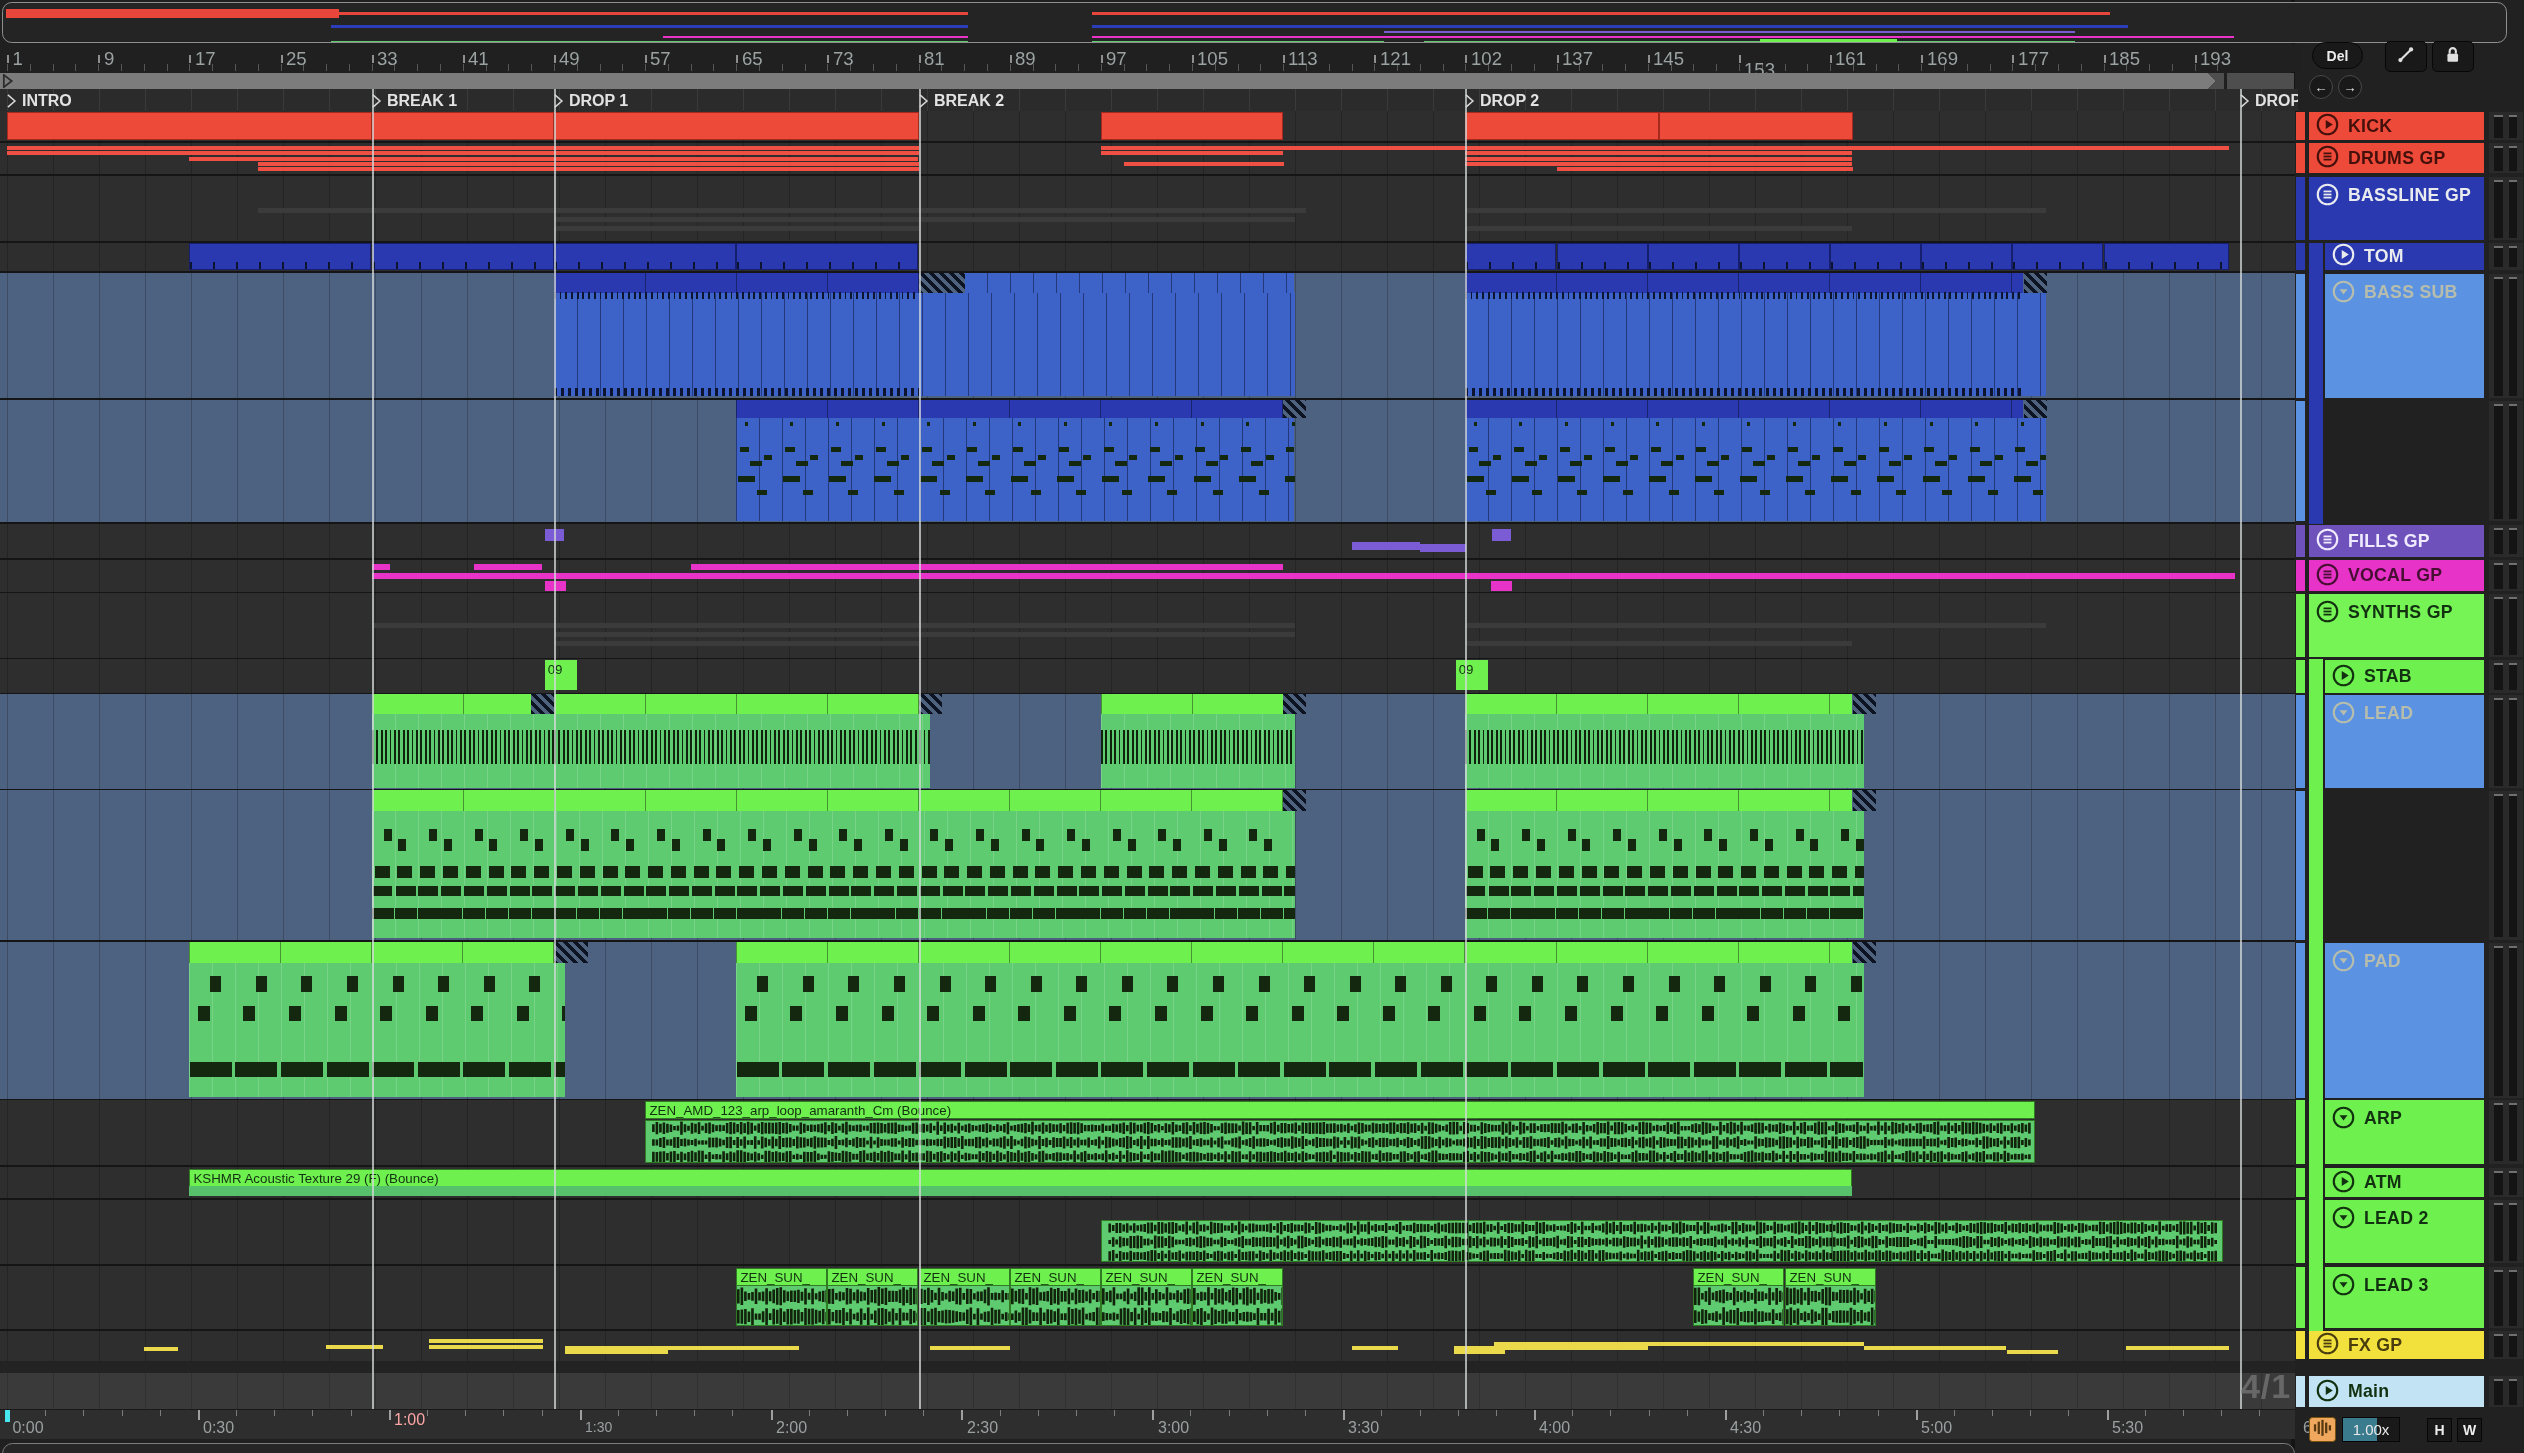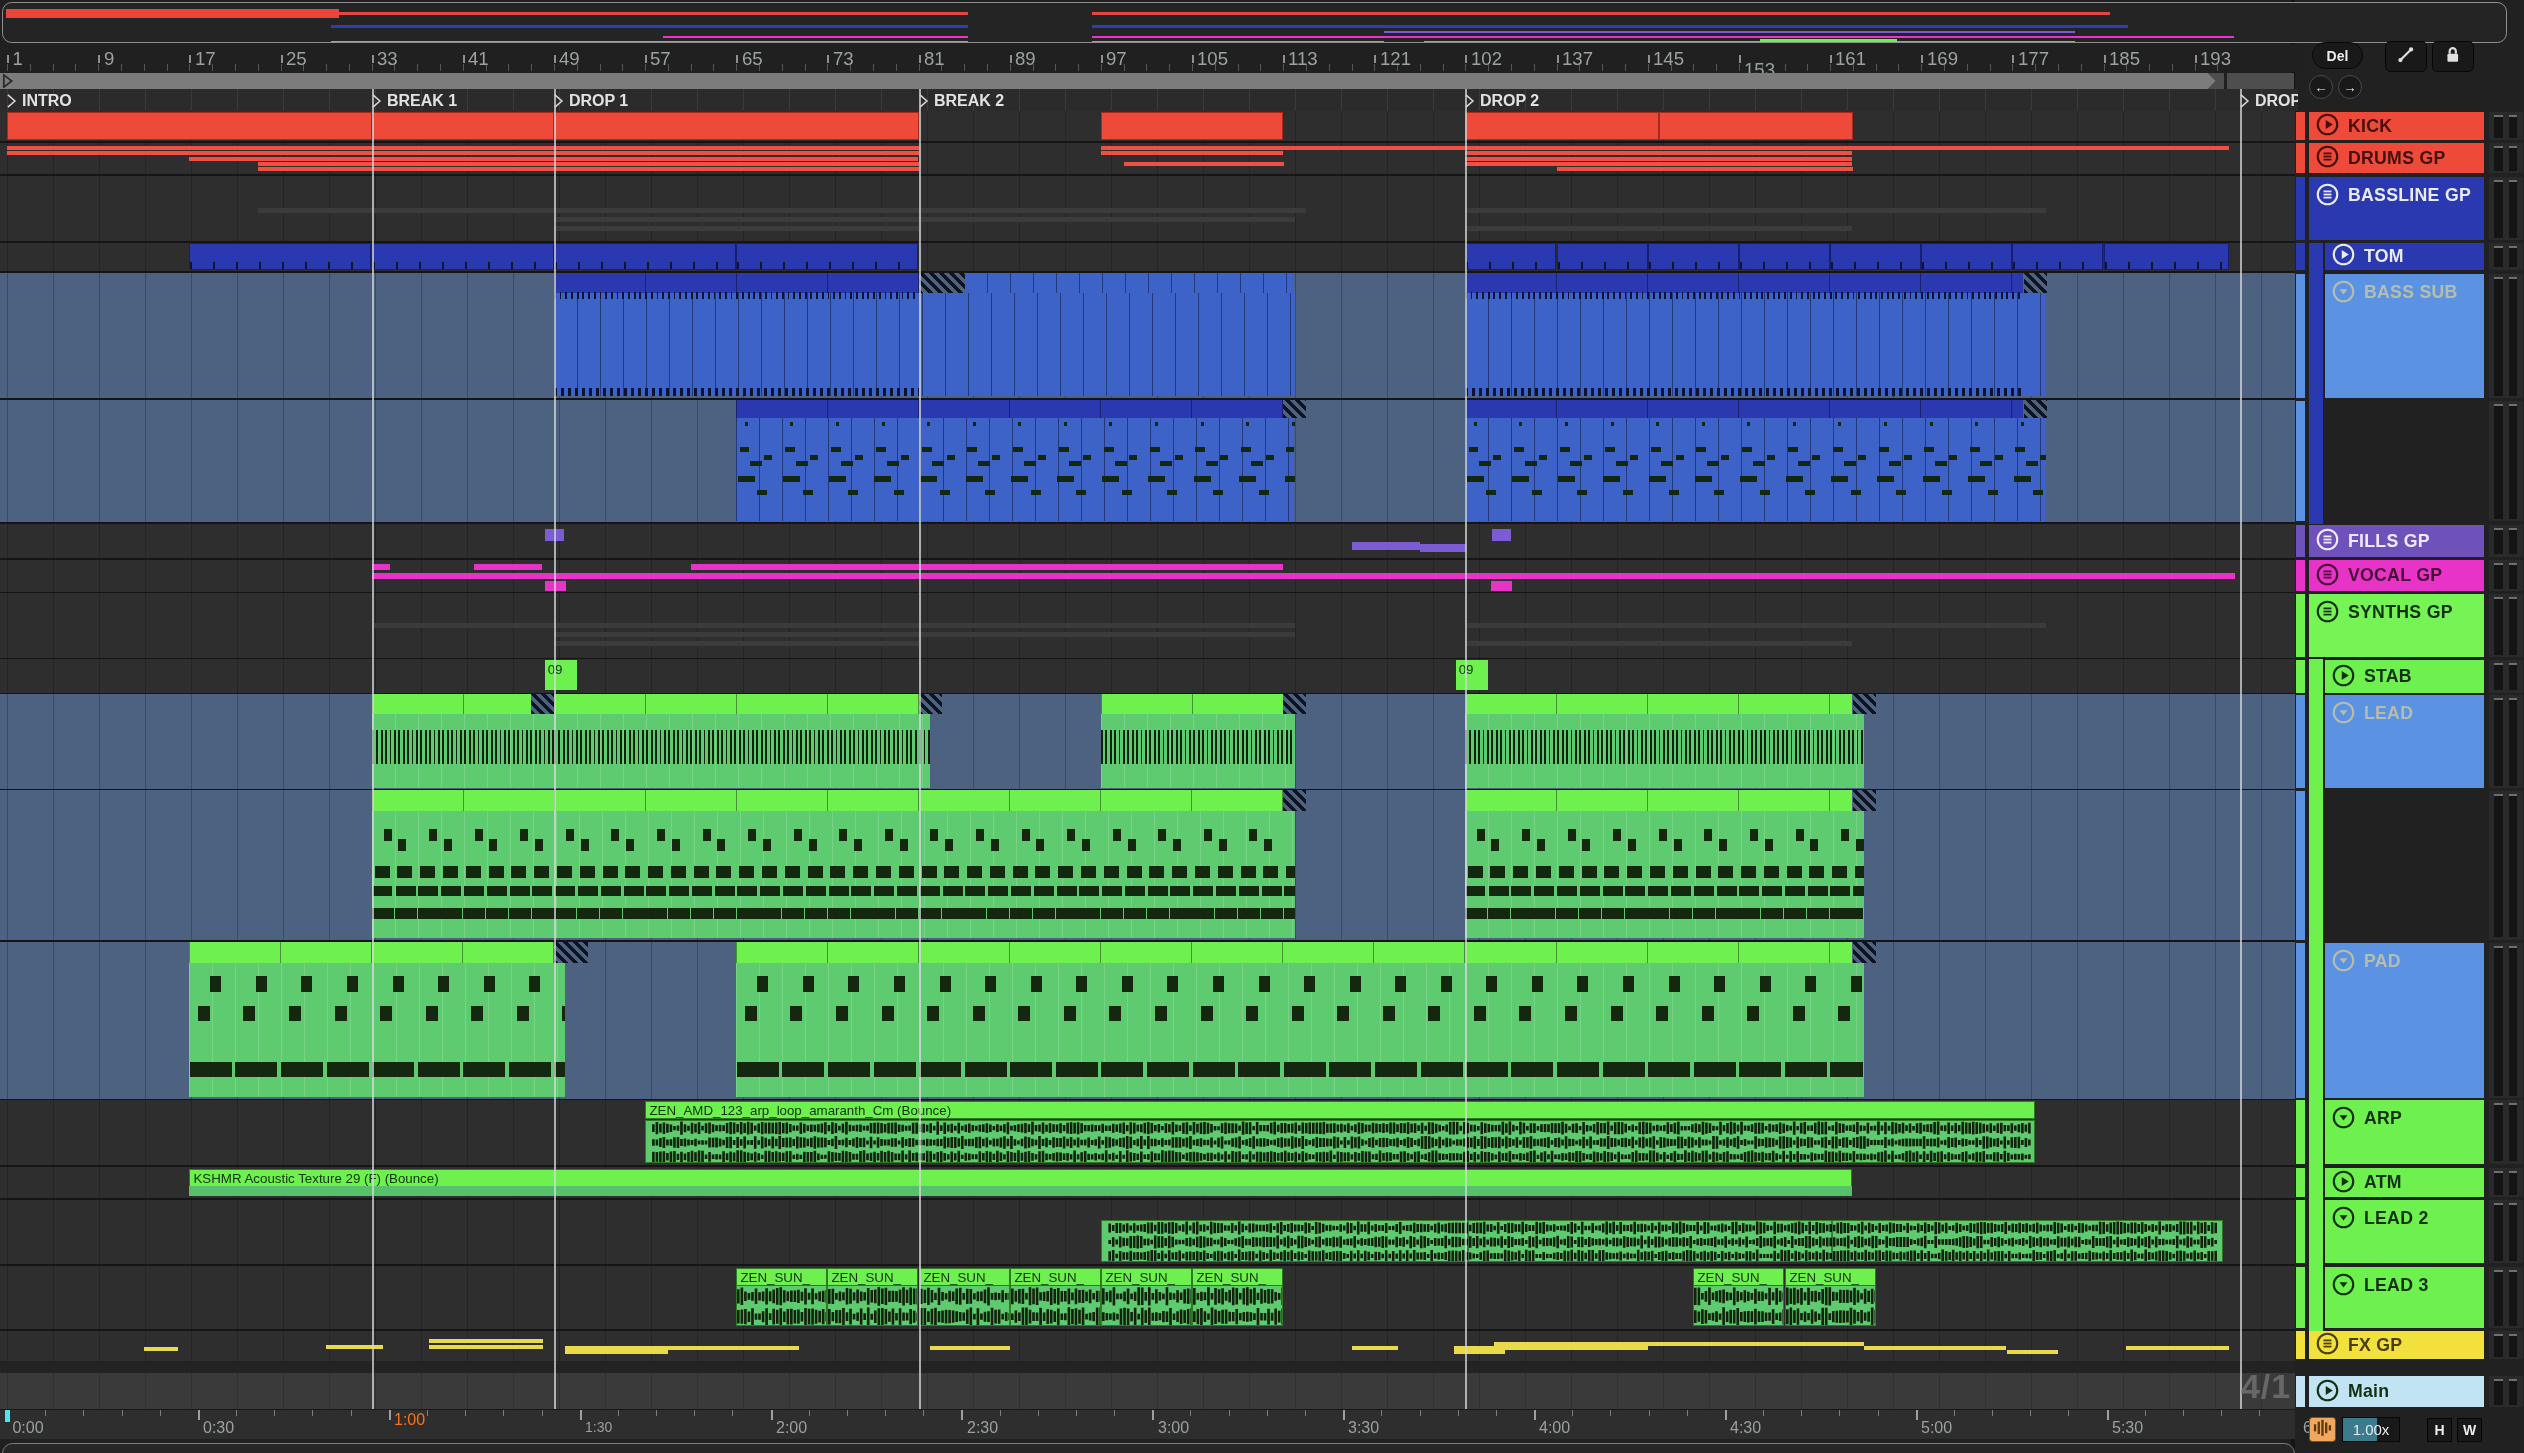--- a/index.html
+++ b/index.html
@@ -1327,21 +1327,21 @@
         <div style="position: absolute; box-sizing: border-box; left: 1992px; top: 0px; width: 0.9px; height: 6.2px; background: rgb(124, 124, 124);"></div>
         <div style="position: absolute; box-sizing: border-box; left: 2030px; top: 0px; width: 0.9px; height: 6.2px; background: rgb(124, 124, 124);"></div>
         <div style="position: absolute; box-sizing: border-box; left: 2068px; top: 0px; width: 0.9px; height: 6.2px; background: rgb(124, 124, 124);"></div>
         <div style="position: absolute; box-sizing: border-box; left: 2107px; top: 0px; width: 1.8px; height: 9.7px; background: rgb(159, 159, 159);"></div>
         <div style="position: absolute; box-sizing: border-box; left: 2145px; top: 0px; width: 0.9px; height: 6.2px; background: rgb(124, 124, 124);"></div>
         <div style="position: absolute; box-sizing: border-box; left: 2183px; top: 0px; width: 0.9px; height: 6.2px; background: rgb(124, 124, 124);"></div>
         <div style="position: absolute; box-sizing: border-box; left: 2221px; top: 0px; width: 0.9px; height: 6.2px; background: rgb(124, 124, 124);"></div>
         <div style="position: absolute; box-sizing: border-box; left: 2259px; top: 0px; width: 0.9px; height: 6.2px; background: rgb(124, 124, 124);"></div>
         <div style="position: absolute; box-sizing: border-box; left: 12.4px; top: 8.9px; width: 71px; height: 17.7px; color: rgb(154, 160, 160); font-size: 16px;">0:00</div>
         <div style="position: absolute; box-sizing: border-box; left: 203px; top: 8.9px; width: 71px; height: 17.7px; color: rgb(154, 160, 160); font-size: 16px;">0:30</div>
-        <div style="position: absolute; box-sizing: border-box; left: 394px; top: 1px; width: 71px; height: 17.7px; color: #f97316; font-size: 16px;">1:00</div>
+        <div style="position: absolute; box-sizing: border-box; left: 394px; top: 1px; width: 71px; height: 17.7px; color: #fca5a5; font-size: 16px;">1:00</div>
         <div style="position: absolute; box-sizing: border-box; left: 585px; top: 8.9px; width: 71px; height: 17.7px; color: rgb(154, 160, 160); font-size: 14px;">1:30</div>
         <div style="position: absolute; box-sizing: border-box; left: 776px; top: 8.9px; width: 71px; height: 17.7px; color: rgb(154, 160, 160); font-size: 16px;">2:00</div>
         <div style="position: absolute; box-sizing: border-box; left: 967px; top: 8.9px; width: 71px; height: 17.7px; color: rgb(154, 160, 160); font-size: 16px;">2:30</div>
         <div style="position: absolute; box-sizing: border-box; left: 1158px; top: 8.9px; width: 71px; height: 17.7px; color: rgb(154, 160, 160); font-size: 16px;">3:00</div>
         <div style="position: absolute; box-sizing: border-box; left: 1348px; top: 8.9px; width: 71px; height: 17.7px; color: rgb(154, 160, 160); font-size: 16px;">3:30</div>
         <div style="position: absolute; box-sizing: border-box; left: 1539px; top: 8.9px; width: 71px; height: 17.7px; color: rgb(154, 160, 160); font-size: 16px;">4:00</div>
         <div style="position: absolute; box-sizing: border-box; left: 1730px; top: 8.9px; width: 71px; height: 17.7px; color: rgb(154, 160, 160); font-size: 16px;">4:30</div>
         <div style="position: absolute; box-sizing: border-box; left: 1921px; top: 8.9px; width: 71px; height: 17.7px; color: rgb(154, 160, 160); font-size: 16px;">5:00</div>
         <div style="position: absolute; box-sizing: border-box; left: 2112px; top: 8.9px; width: 71px; height: 17.7px; color: rgb(154, 160, 160); font-size: 16px;">5:30</div>
         <div style="position: absolute; box-sizing: border-box; left: 2303px; top: 8.9px; width: 71px; height: 17.7px; color: rgb(154, 160, 160); font-size: 16px;">6:00</div>

